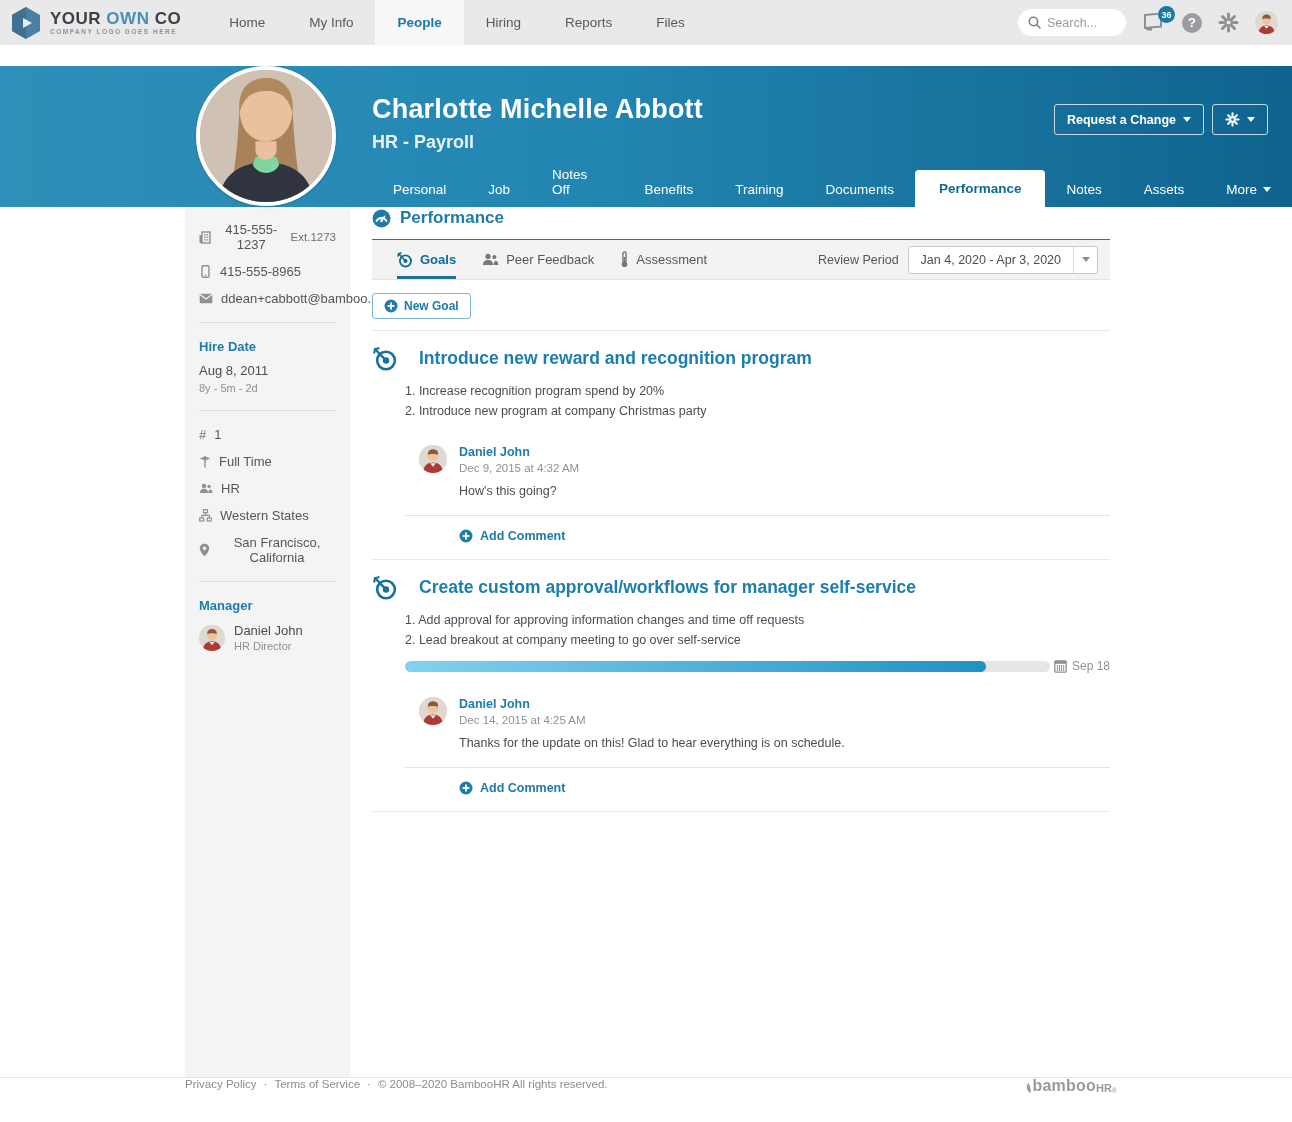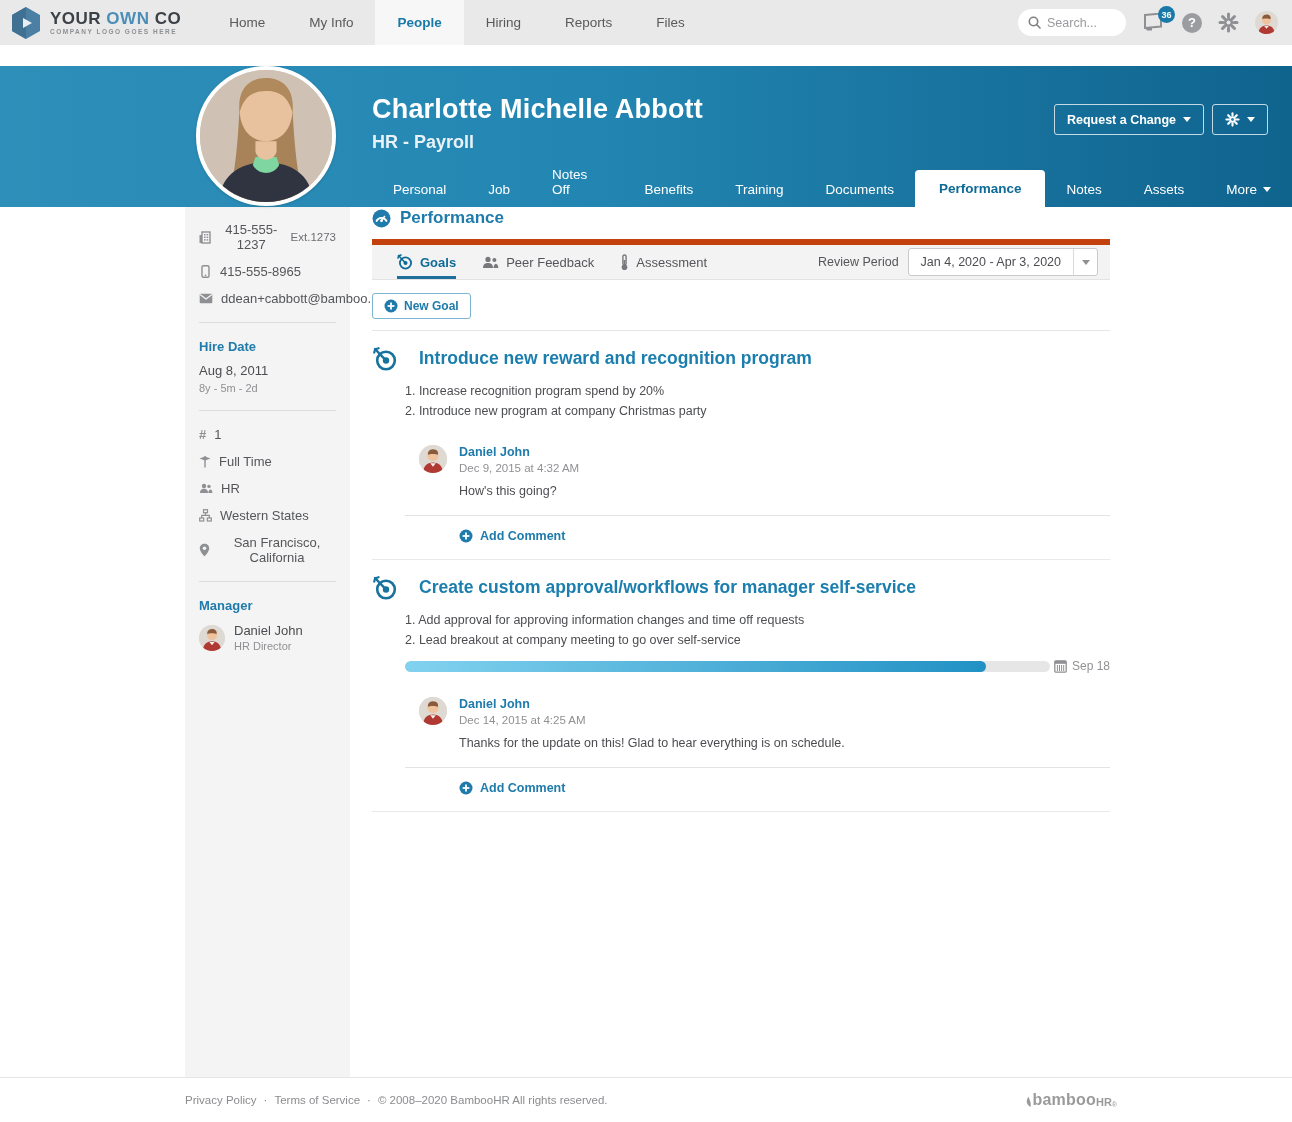--- a/index.html
+++ b/index.html
@@ -50,21 +50,21 @@
   .side-heading { color:#1e7bab; font-size:13px; font-weight:bold; margin-bottom:9px; }
   .side-plain { font-size:13px; color:#4c4d51; margin-bottom:4px; }
   .side-muted { font-size:11px; color:#8f9093; }
   .manager-row { display:flex; gap:9px; align-items:center; margin-top:10px; }
   .manager-avatar { width:26px; height:26px; border-radius:50%; overflow:hidden; background:#e8e4df; flex:0 0 auto; }
   .manager-name { font-size:13px; color:#4c4d51; }
   .manager-title { font-size:11px; color:#8f9093; margin-top:2px; }
 
   .content { position:absolute; left:372px; top:0; width:738px; }
   .perf-heading { display:flex; align-items:center; gap:9px; margin-top:22px; color:#1e7bab; font-size:17px; font-weight:bold; }
-  .subtab-bar { margin-top:11px; height:41px; background:#f3f3f3; border-top:6px solid #c2410c; border-bottom:1px solid #e3e3e3; display:flex; align-items:stretch; padding:0 12px; }
+  .subtab-bar { margin-top:11px; height:41px; background:#f3f3f3; border-top:1px solid #c2410c; border-bottom:1px solid #e3e3e3; display:flex; align-items:stretch; padding:0 12px; }
   .subtab { display:flex; align-items:center; gap:7px; padding:0 13px; font-size:13px; color:#55565a; cursor:pointer; position:relative; }
   .subtab.active { color:#0e6a96; font-weight:bold; }
   .subtab.active:after { content:""; position:absolute; left:13px; right:13px; bottom:0; height:3px; background:#1e6f99; }
   .review-wrap { margin-left:auto; display:flex; align-items:center; gap:9px; }
   .review-label { font-size:12.5px; color:#55565a; }
   .review-select { display:flex; align-items:center; background:#fff; border:1px solid #c9cacc; border-radius:3px; height:28px; cursor:pointer; }
   .review-select .val { padding:0 12px; font-size:12.5px; color:#4c4d51; }
   .review-select .arrow { border-left:1px solid #d9dadb; height:100%; width:24px; display:flex; align-items:center; justify-content:center; color:#8f9093; }
   .new-goal-btn { margin-top:13px; display:inline-flex; align-items:center; gap:6px; border:1px solid #7db6d2; border-radius:3px; background:#fff; color:#1e7bab; font-size:12px; font-weight:bold; padding:5px 11px; cursor:pointer; font-family:inherit; }
   .goals-top-divider { border:0; border-top:1px solid #e7e7e7; margin-top:11px; }
@@ -80,21 +80,21 @@
   .comment { display:flex; gap:12px; margin:24px 0 0 47px; }
   .comment-avatar { width:28px; height:28px; border-radius:50%; overflow:hidden; background:#e8e4df; flex:0 0 auto; }
   .comment-author { color:#1e7bab; font-size:12.5px; font-weight:bold; cursor:pointer; }
   .comment-date { color:#8f9093; font-size:11.5px; margin-top:3px; }
   .comment-text { color:#4c4d51; font-size:12.5px; margin-top:10px; }
   .comment-divider { border:0; border-top:1px solid #e3e3e3; margin:17px 0 0 33px; }
   .add-comment { display:flex; align-items:center; gap:7px; color:#1e7bab; font-size:12.5px; font-weight:bold; margin:13px 0 0 87px; cursor:pointer; }
   .goal-bottom-divider { border:0; border-top:1px solid #e9e9e9; margin-top:16px; }
 
   
-  .footer { position:absolute; left:0; right:0; bottom:0; height:45px; background:#fff; border-top:1px solid #e5e5e5; display:flex; align-items:center; padding:0 175px 0 185px; }
+  .footer { position:absolute; left:0; right:0; bottom:0; height:45px; background:#fff; border-top:1px solid #e5e5e5; display:flex; align-items:flex-start; padding:0 175px 0 185px; }
   .footer-links { font-size:11.5px; color:#8b8c8f; display:flex; align-items:center; gap:7px; }
   .footer-links a { color:#8b8c8f; text-decoration:none; cursor:pointer; }
   .brand { margin-left:auto; display:flex; align-items:flex-end; color:#9a9a9a; }
   .brand .bamboo { font-size:16px; font-weight:bold; letter-spacing:.2px; line-height:1; }
   .brand .hr { font-size:11px; font-weight:bold; line-height:1.1; }
   .brand .reg { font-size:7px; vertical-align:top; line-height:1; }
 
   svg { display:block; }
 </style>
 </head>

